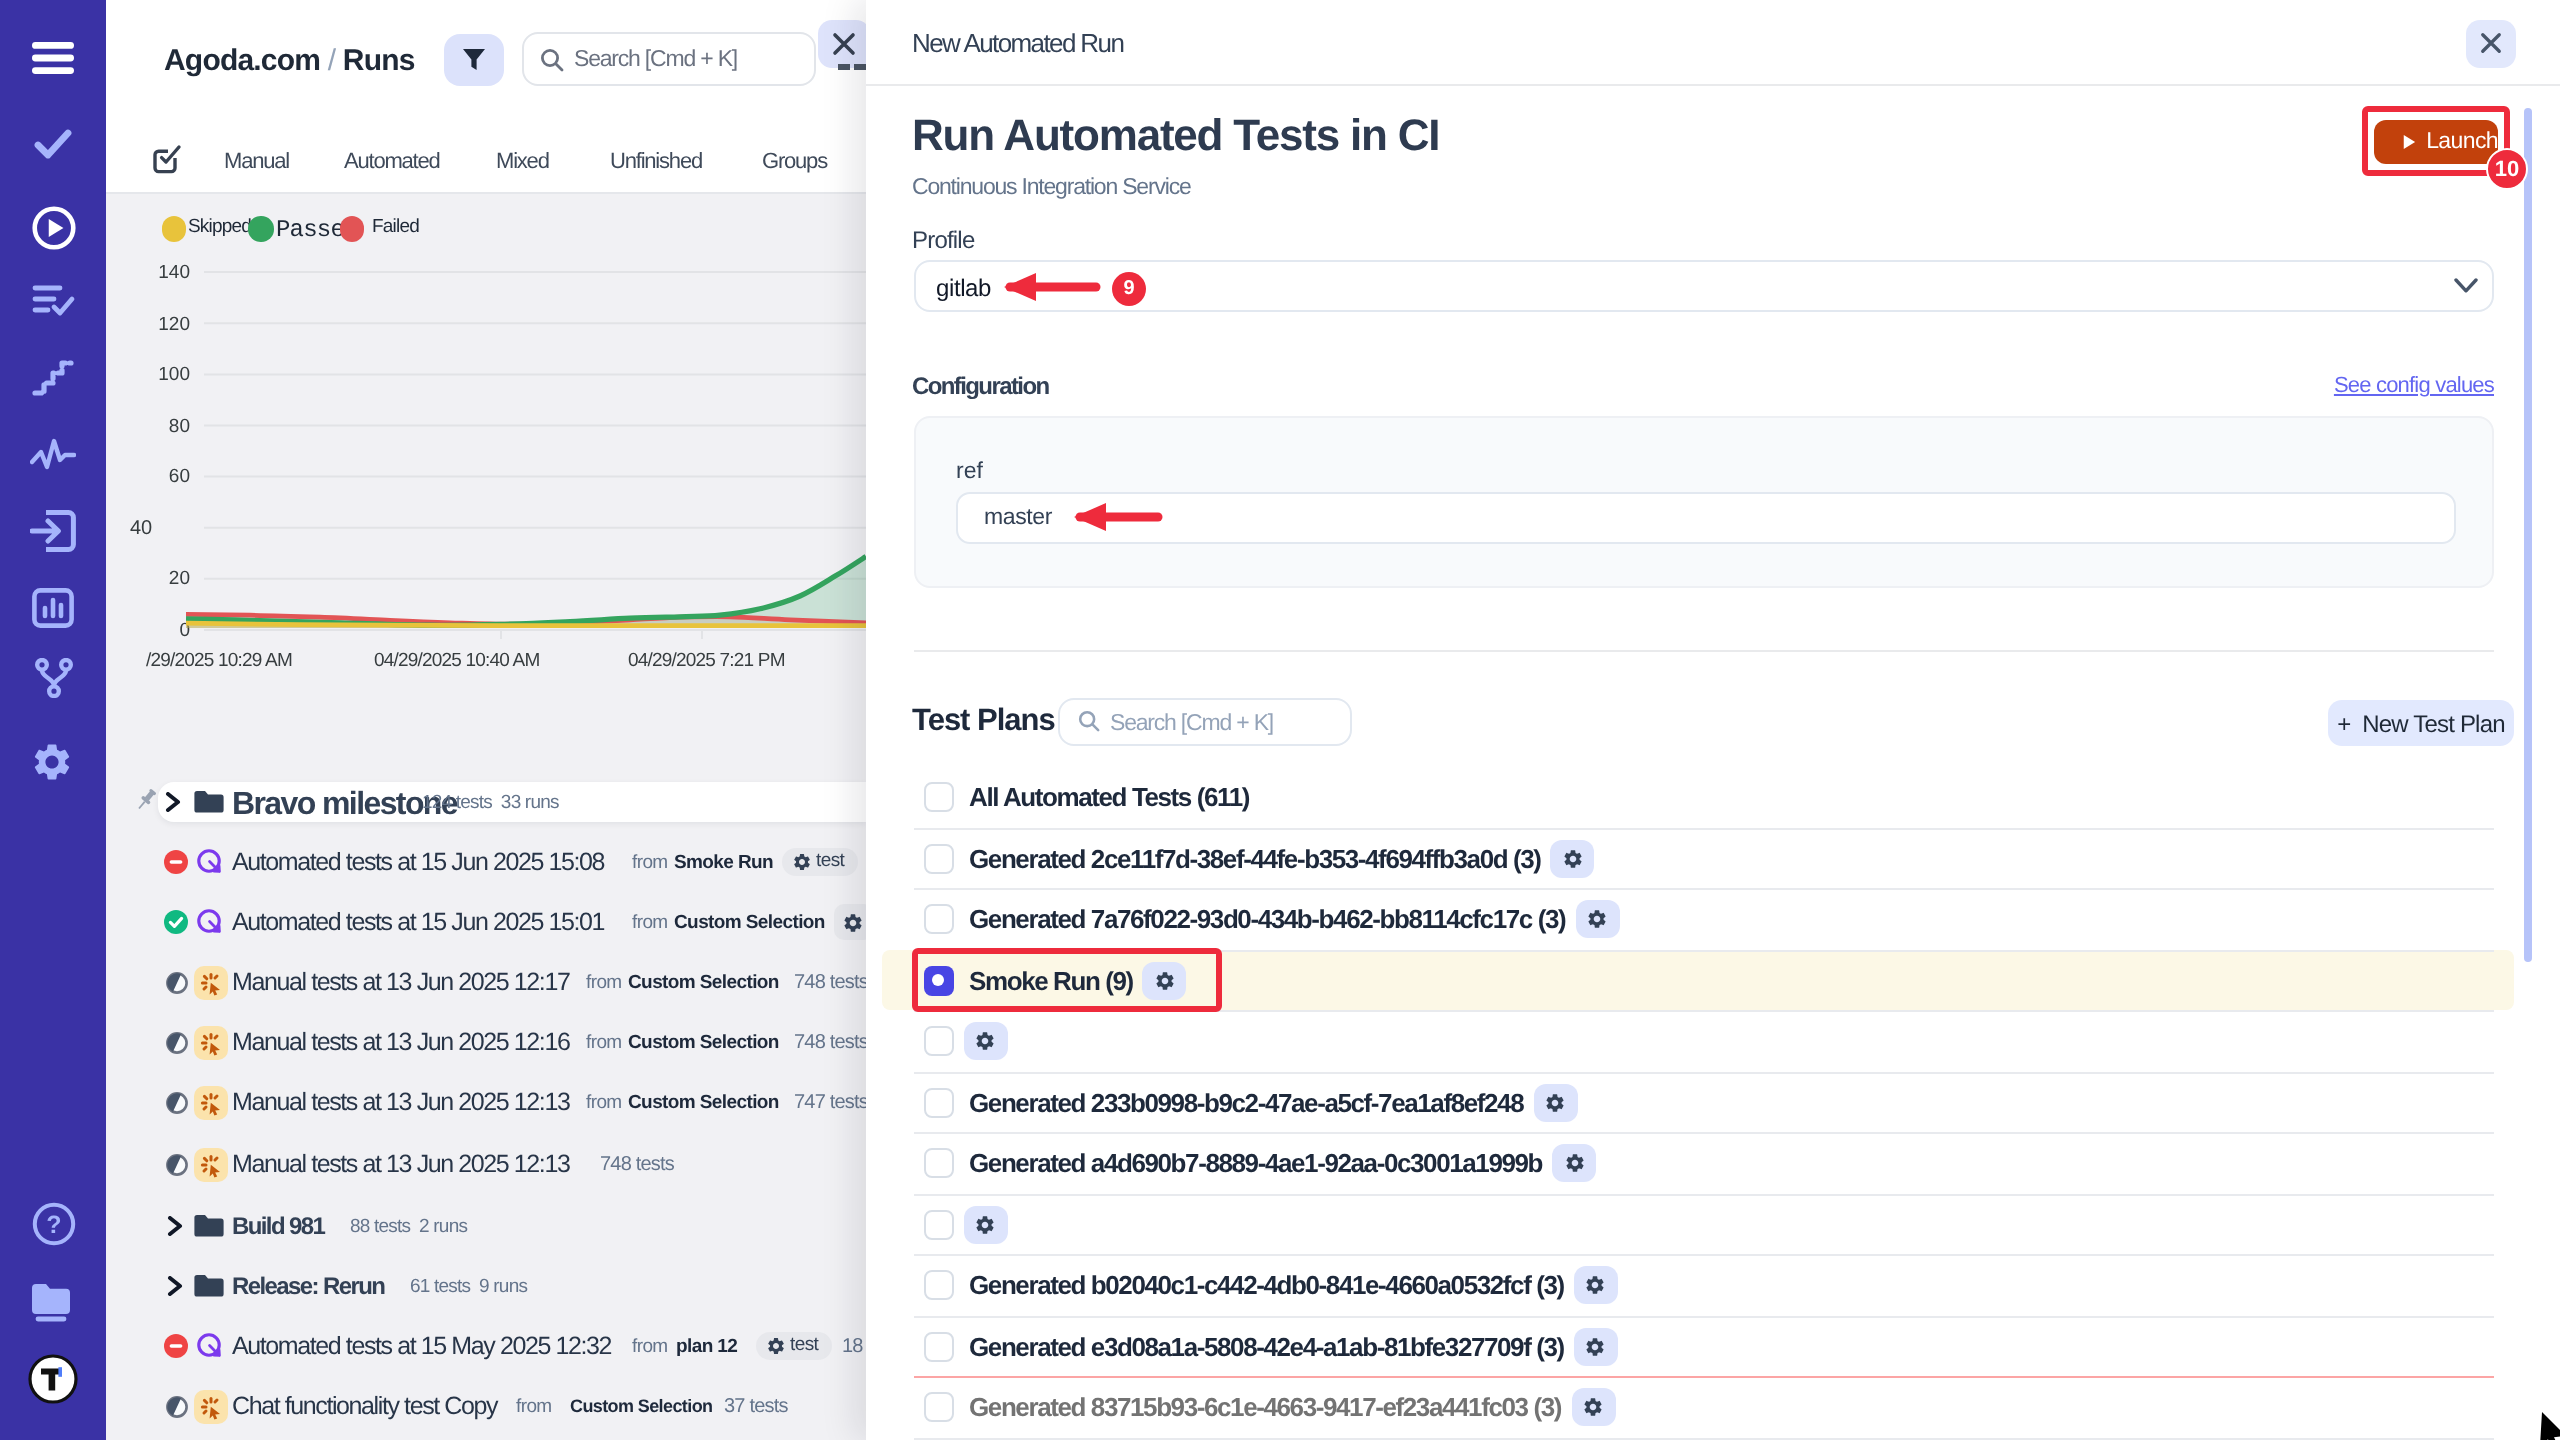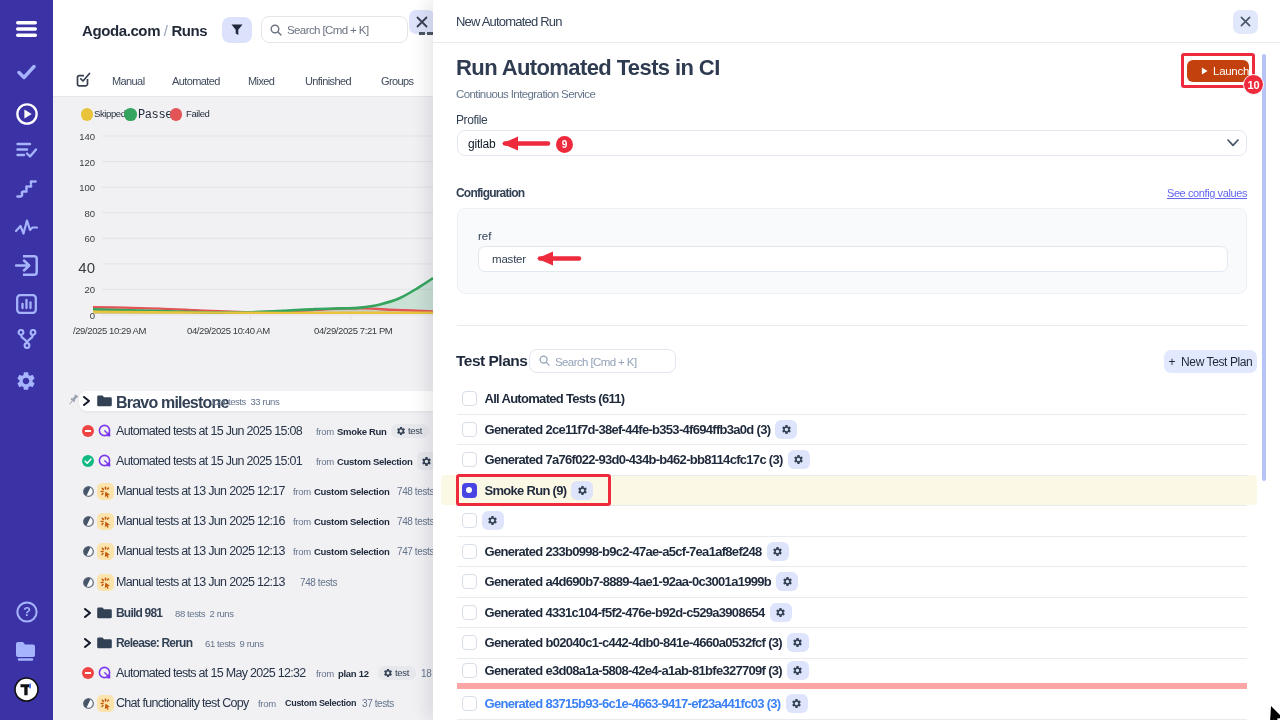--- a/index.html
+++ b/index.html
@@ -59,21 +59,21 @@
     <div class="abs" style="left:71px; top:108.3px; width:12.6px; height:12.6px; border-radius:50%; background:#34a45e;"></div>
     <div class="abs" style="left:85px; top:108px; font-size:12px; letter-spacing:-0.4px; color:#1f2937;font-family:Liberation Mono, monospace;">Passed</div>
     <div class="abs" style="left:116.5px; top:108.3px; width:12.6px; height:12.6px; border-radius:50%; background:#e25455;"></div>
     <div class="abs" style="left:133px; top:108px; font-size:9.5px; letter-spacing:-0.4px; color:#1f2937;">Failed</div>
 
     <div class="abs" style="left:12px; top:131px; width:30px; text-align:right; font-size:9.5px; color:#373d3f;">140</div>
     <div class="abs" style="left:12px; top:156.6px; width:30px; text-align:right; font-size:9.5px; color:#373d3f;">120</div>
     <div class="abs" style="left:12px; top:182.2px; width:30px; text-align:right; font-size:9.5px; color:#373d3f;">100</div>
     <div class="abs" style="left:12px; top:207.7px; width:30px; text-align:right; font-size:9.5px; color:#373d3f;">80</div>
     <div class="abs" style="left:12px; top:233.3px; width:30px; text-align:right; font-size:9.5px; color:#373d3f;">60</div>
-    <div class="abs" style="left:12px; top:258.9px; width:30px; text-align:right; font-size:15px; color:#373d3f;">40</div>
+    <div class="abs" style="left:12px; top:258.9px; width:30px; font-size:10px; color:#373d3f;">40</div>
     <div class="abs" style="left:12px; top:284.4px; width:30px; text-align:right; font-size:9.5px; color:#373d3f;">20</div>
     <div class="abs" style="left:12px; top:310px; width:30px; text-align:right; font-size:9.5px; color:#373d3f;">0</div>
 
     <svg class="abs" style="left:40px; top:100px;" width="340" height="245" viewBox="93 100 340 245">
       <g stroke="#e2e3e6" stroke-width="1">
         <line x1="102" y1="136" x2="433" y2="136"></line>
           <line x1="102" y1="161.6" x2="433" y2="161.6"></line>
         <line x1="102" y1="187.2" x2="433" y2="187.2"></line>
           <line x1="102" y1="212.7" x2="433" y2="212.7"></line>
         <line x1="102" y1="238.3" x2="433" y2="238.3"></line>
@@ -464,48 +464,47 @@
           <div style="width:15px; height:15px; background:#fff; border:1px solid #d8dee6; border-radius:4px; flex:none;"></div>
           <span style="margin-left:8px; font-size:13px; font-weight:bold; letter-spacing:-0.7px; color:#1e293b;">Generated a4d690b7-8889-4ae1-92aa-0c3001a1999b</span>
           <div style="margin-left:5px; width:22px; height:19px; background:#dde4fc; border-radius:6px; display:flex; align-items:center; justify-content:center;">
             <svg width="11" height="11" viewBox="0 0 24 24">
               <use href="#gear" fill="#334155"></use>
             </svg>
           </div>
         </div>
       <div class="abs" style="left:24px; top:597.5px; width:790px; height:30.5px; display:flex; align-items:center; padding-left:4.5px; border-bottom:1px solid #e8eaee;">
           <div style="width:15px; height:15px; background:#fff; border:1px solid #d8dee6; border-radius:4px; flex:none;"></div>
-          <span style="margin-left:8px; font-size:13px; font-weight:bold; letter-spacing:-0.7px; color:#1e293b;">Generated 4331c104-f5f2-476e-b92d-c529a3908654</span>
           <div style="margin-left:5px; width:22px; height:19px; background:#dde4fc; border-radius:6px; display:flex; align-items:center; justify-content:center;">
             <svg width="11" height="11" viewBox="0 0 24 24">
               <use href="#gear" fill="#334155"></use>
             </svg>
           </div>
         </div>
       <div class="abs" style="left:24px; top:628px; width:790px; height:30.5px; display:flex; align-items:center; padding-left:4.5px; border-bottom:1px solid #e8eaee;">
           <div style="width:15px; height:15px; background:#fff; border:1px solid #d8dee6; border-radius:4px; flex:none;"></div>
           <span style="margin-left:8px; font-size:13px; font-weight:bold; letter-spacing:-0.7px; color:#1e293b;">Generated b02040c1-c442-4db0-841e-4660a0532fcf (3)</span>
           <div style="margin-left:5px; width:22px; height:19px; background:#dde4fc; border-radius:6px; display:flex; align-items:center; justify-content:center;">
             <svg width="11" height="11" viewBox="0 0 24 24">
               <use href="#gear" fill="#334155"></use>
             </svg>
           </div>
         </div>
-      <div class="abs" style="left:24px; top:658.5px; width:790px; height:30.5px; display:flex; align-items:center; padding-left:4.5px; border-bottom:6px solid #fca5a5;">
+      <div class="abs" style="left:24px; top:658.5px; width:790px; height:30.5px; display:flex; align-items:center; padding-left:4.5px; border-bottom:1px solid #fca5a5;">
           <div style="width:15px; height:15px; background:#fff; border:1px solid #d8dee6; border-radius:4px; flex:none;"></div>
           <span style="margin-left:8px; font-size:13px; font-weight:bold; letter-spacing:-0.7px; color:#1e293b;">Generated e3d08a1a-5808-42e4-a1ab-81bfe327709f (3)</span>
           <div style="margin-left:5px; width:22px; height:19px; background:#dde4fc; border-radius:6px; display:flex; align-items:center; justify-content:center;">
             <svg width="11" height="11" viewBox="0 0 24 24">
               <use href="#gear" fill="#334155"></use>
             </svg>
           </div>
         </div>
       <div class="abs" style="left:24px; top:689px; width:790px; height:30.5px; display:flex; align-items:center; padding-left:4.5px; border-bottom:1px solid #e8eaee;">
           <div style="width:15px; height:15px; background:#fff; border:1px solid #d8dee6; border-radius:4px; flex:none;"></div>
-          <span style="margin-left:8px; font-size:13px; font-weight:bold; letter-spacing:-0.7px; color:#3b82f6;">Generated 83715b93-6c1e-4663-9417-ef23a441fc03 (3)</span>
+          <span style="margin-left:8px; font-size:13px; font-weight:bold; letter-spacing:-0.7px; color:#737373;">Generated 83715b93-6c1e-4663-9417-ef23a441fc03 (3)</span>
           <div style="margin-left:5px; width:22px; height:19px; background:#dde4fc; border-radius:6px; display:flex; align-items:center; justify-content:center;">
             <svg width="11" height="11" viewBox="0 0 24 24">
               <use href="#gear" fill="#334155"></use>
             </svg>
           </div>
         </div>
     </div>
 
     <div class="abs" style="left:829px; top:54px; width:4px; height:427px; background:#b6c3f9; border-radius:2px;"></div>
   </div>

